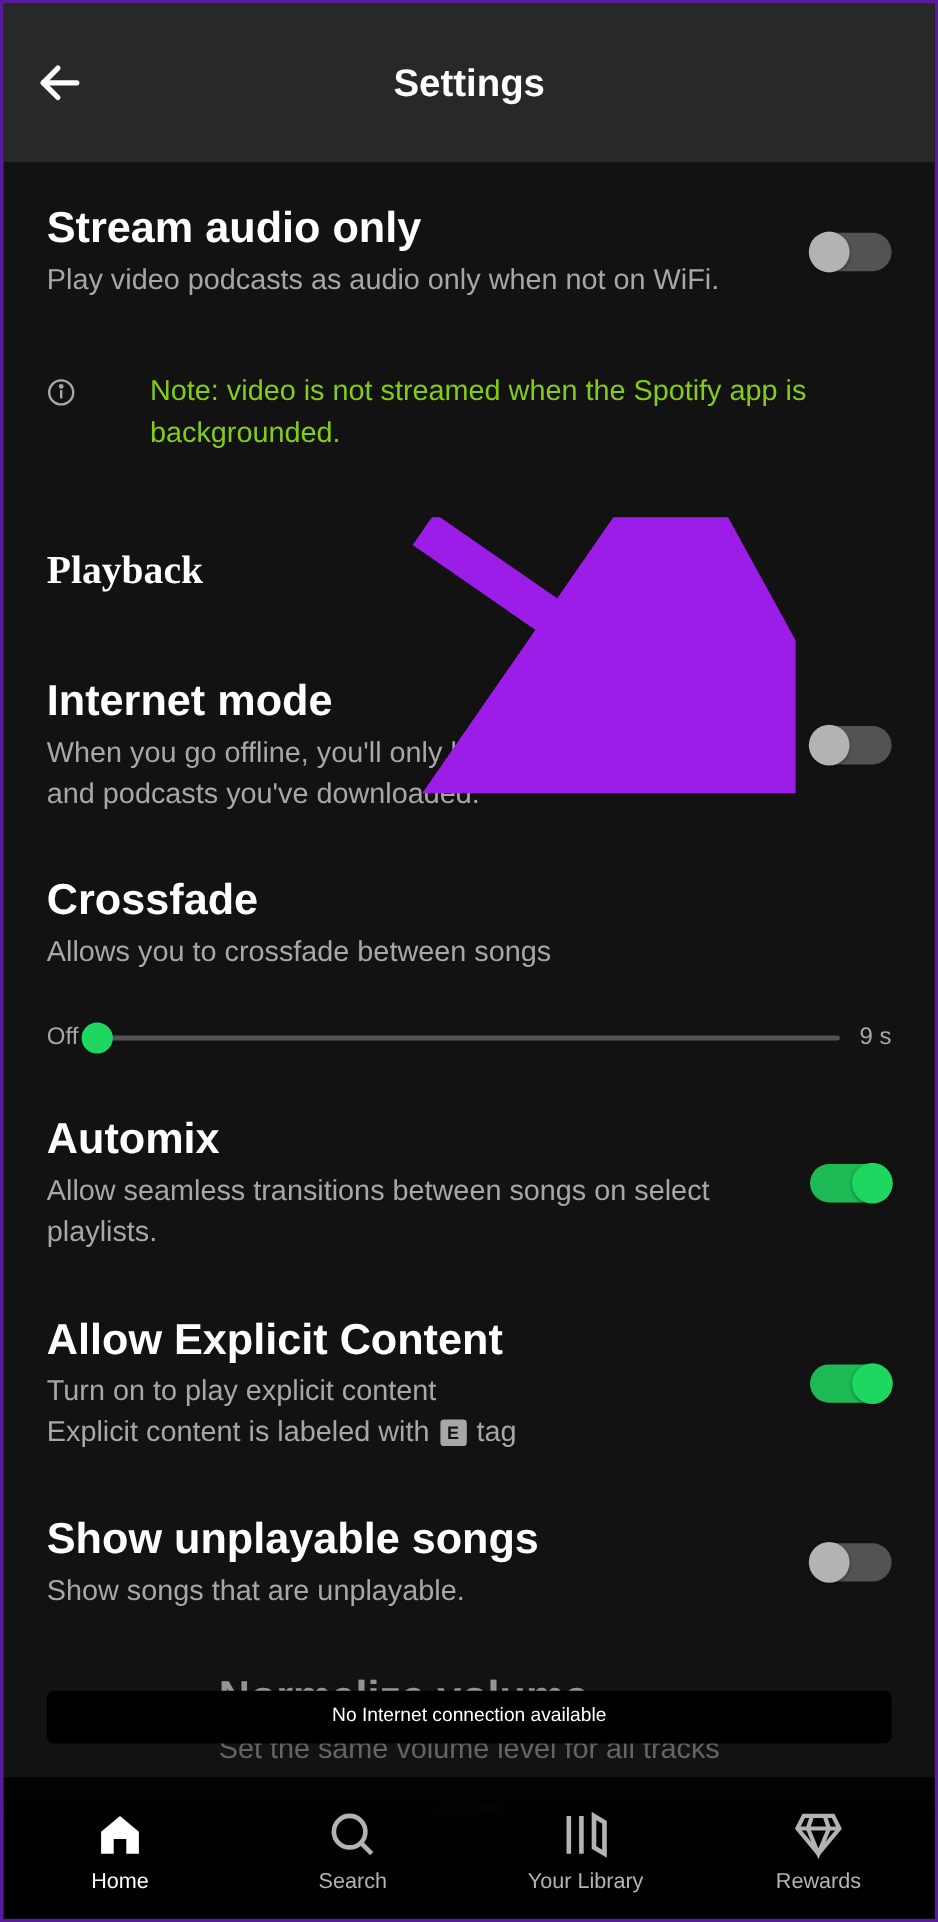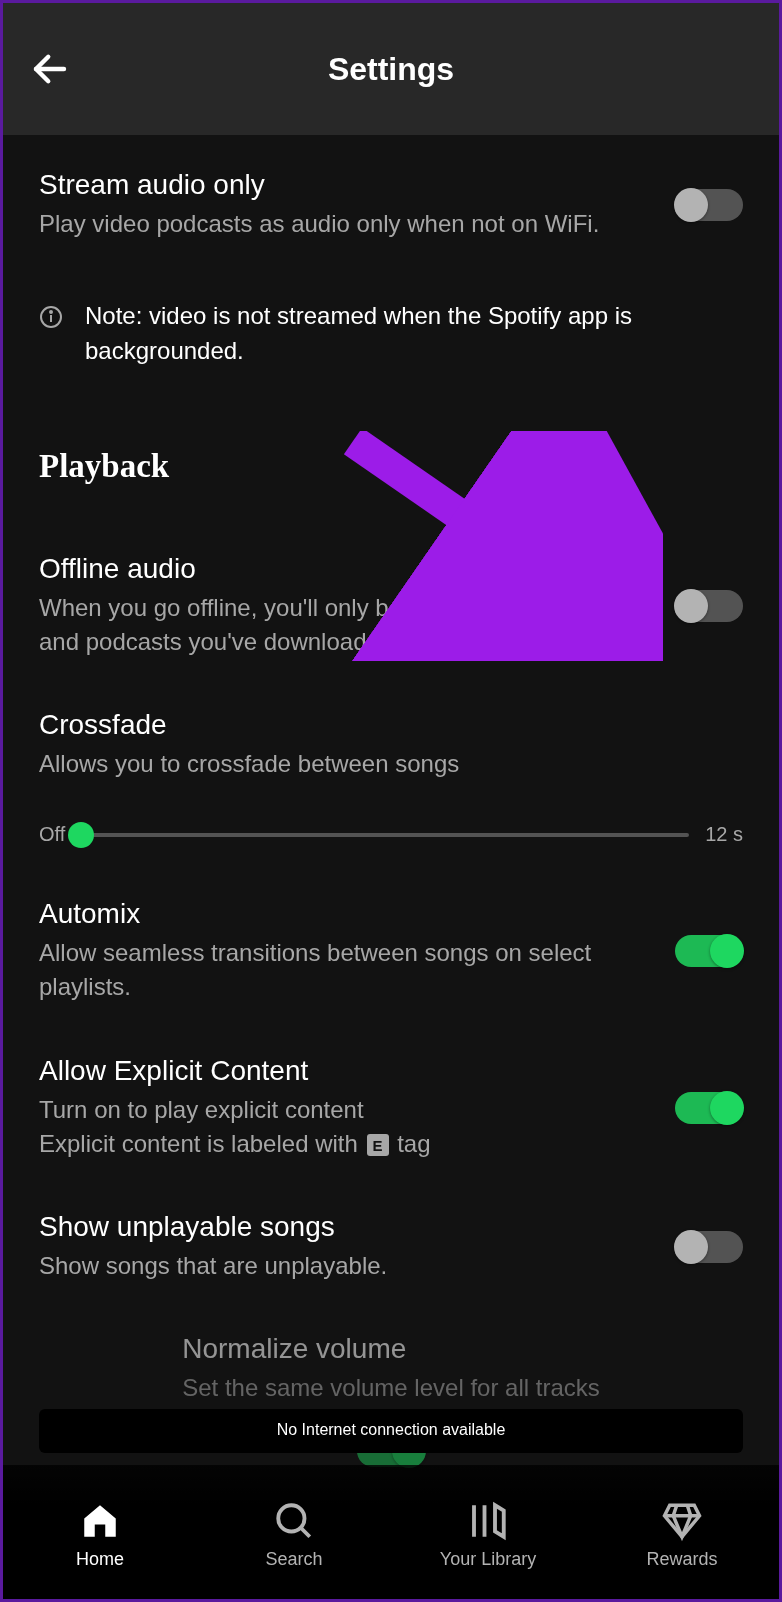--- a/index.html
+++ b/index.html
@@ -46,22 +46,22 @@
   }
 
   .row {
     display: flex;
     align-items: center;
     justify-content: space-between;
     gap: 30px;
   }
   .text-col { flex: 1; }
   .title {
-    font-size: 28px;
-    font-weight: 400;
+    font-size: 36px;
+    font-weight: 700;
     color: #ffffff;
     margin-bottom: 6px;
   }
   .desc {
     font-size: 24px;
     color: #a7a7a7;
     line-height: 1.42;
   }
 
   
@@ -99,22 +99,23 @@
     padding-right: 20px;
   }
   .info-icon {
     width: 24px;
     height: 24px;
     margin-top: 6px;
     flex-shrink: 0;
   }
   .note-text {
     font-size: 24px;
-    color: #ffffff;
+    color: #84cc16;
     line-height: 1.44;
+    margin-left: 40px;
   }
 
   .section-header {
     font-size: 33px;
     font-weight: 700;
     margin-top: 80px;
     margin-bottom: 68px;
     font-family: Liberation Serif, serif;
   }
 
@@ -185,21 +186,21 @@
     padding: 12px 0 14px 0;
     border-radius: 6px;
   }
 
   
   .bottom-nav {
     position: absolute;
     bottom: 0;
     left: 0;
     right: 0;
-    height: 134px;
+    height: 118px;
     background: linear-gradient(to top, #000000 70%, rgba(0,0,0,0.8));
     display: flex;
     justify-content: space-around;
     align-items: center;
     padding: 8px 0 4px 0;
   }
   .nav-item {
     display: flex;
     flex-direction: column;
     align-items: center;
@@ -252,37 +253,37 @@
         <line x1="12" y1="10" x2="12" y2="17"></line>
         <circle cx="12" cy="7" r="1" fill="#a7a7a7"></circle>
       </svg>
     <div class="note-text">Note: video is not streamed when the Spotify app is backgrounded.</div>
   </div>
 
   <div class="section-header">Playback</div>
 
   <div class="row setting-block">
     <div class="text-col">
-      <div class="title">Offline audio</div>
+      <div class="title">Internet mode</div>
       <div class="desc">When you go offline, you'll only be able to play the music and podcasts you've downloaded.</div>
     </div>
     <div class="toggle">
         <div class="knob"></div>
       </div>
   </div>
 
   <div class="setting-block">
     <div class="title">Crossfade</div>
     <div class="desc">Allows you to crossfade between songs</div>
     <div class="slider-row">
       <span class="slider-label">Off</span>
       <div class="slider-track">
         <div class="slider-thumb"></div>
       </div>
-      <span class="slider-label">12 s</span>
+      <span class="slider-label">9 s</span>
     </div>
   </div>
 
   <div class="row setting-block">
     <div class="text-col">
       <div class="title">Automix</div>
       <div class="desc">Allow seamless transitions between songs on select playlists.</div>
     </div>
     <div class="toggle on">
         <div class="knob"></div>

